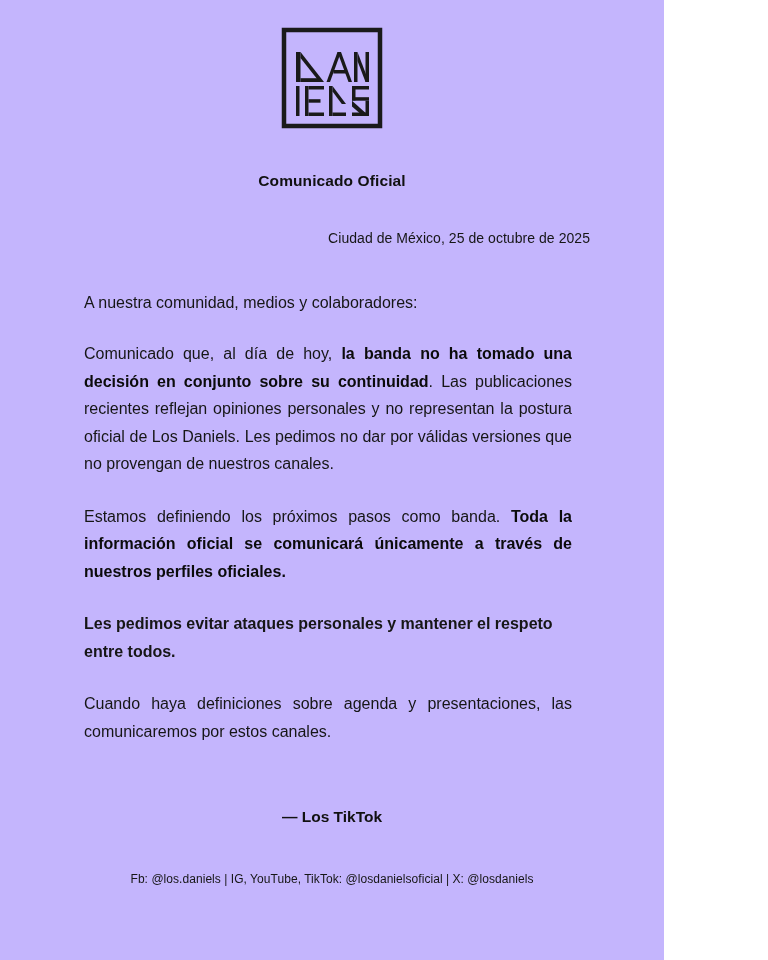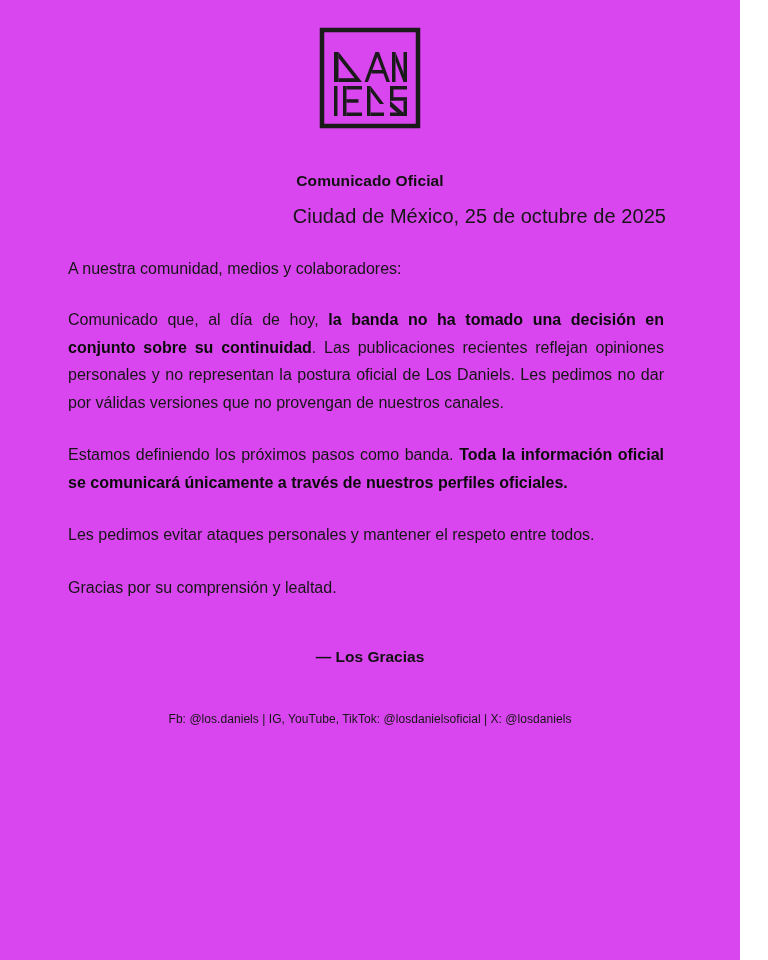--- a/index.html
+++ b/index.html
@@ -11,24 +11,24 @@
   body {
     width: 768px;
     height: 960px;
     overflow: hidden;
     font-family: "Liberation Sans", sans-serif;
     color: #161616;
     -webkit-font-smoothing: antialiased;
   }
 
   .page {
-    width: 740px;
+    width: 664px;
     height: 960px;
     box-sizing: border-box;
-    background: #d946ef;
+    background: #c4b5fd;
     position: relative;
     display: flex;
     flex-direction: column;
     align-items: stretch;
   }
 
   
   .logo-area {
     padding-top: 26px;
     display: flex;
@@ -45,30 +45,30 @@
   .doc-title {
     margin: 42px 0 0 0;
     text-align: center;
     font-size: 15.5px;
     font-weight: bold;
     letter-spacing: 0.1px;
     color: #111111;
   }
 
   .dateline {
-    margin: 15px 74px 0 0;
+    margin: 40px 74px 0 0;
     text-align: right;
-    font-size: 20px;
+    font-size: 14px;
     color: #161616;
     letter-spacing: 0.05px;
   }
 
   
   .body-copy {
-    margin: 0;
+    margin: 16px;
     padding: 0 76px 0 68px;
   }
 
   .salutation {
     margin: 29px 0 0 0;
     font-size: 16px;
     line-height: 1.5;
     color: #161616;
   }
 
@@ -79,20 +79,21 @@
     text-align: justify;
     text-justify: inter-word;
     color: #161616;
   }
   .para b, .para strong {
     font-weight: bold;
     color: #0b0b0b;
   }
   .para.nojustify {
     text-align: left;
+    font-weight: bold;
   }
 
   
   .signature {
     margin: 47px 0 0 0;
     text-align: center;
     font-size: 15.5px;
     font-weight: bold;
     color: #111111;
   }
@@ -155,20 +156,20 @@
   <h1 class="doc-title">Comunicado Oficial</h1>
 
   <div class="dateline">Ciudad de México, 25 de octubre de 2025</div>
 
   <div class="body-copy">
     <p class="salutation">A nuestra comunidad, medios y colaboradores:</p>
 
     <p class="para"><span>Comunicado que, al día de hoy, </span><b>la banda no ha tomado una decisión en conjunto sobre su continuidad</b><span>. Las publicaciones recientes reflejan opiniones personales y no representan la postura oficial de Los Daniels. Les pedimos no dar por válidas versiones que no provengan de nuestros canales.</span></p>
     <p class="para"><span>Estamos definiendo los próximos pasos como banda. </span><b>Toda la información oficial se comunicará únicamente a través de nuestros perfiles oficiales.</b></p>
     <p class="para nojustify"><span>Les pedimos evitar ataques personales y mantener el respeto entre todos.</span></p>
-    <p class="para nojustify"><span>Gracias por su comprensión y lealtad.</span></p>
+    <p class="para"><span>Cuando haya definiciones sobre agenda y presentaciones, las comunicaremos por estos canales.</span></p>
   </div>
 
-  <div class="signature">— Los Gracias</div>
+  <div class="signature">— Los TikTok</div>
 
   <div class="footer">Fb: @los.daniels | IG, YouTube, TikTok: @losdanielsoficial | X: @losdaniels</div>
 
 </div>
 
 </body></html>

